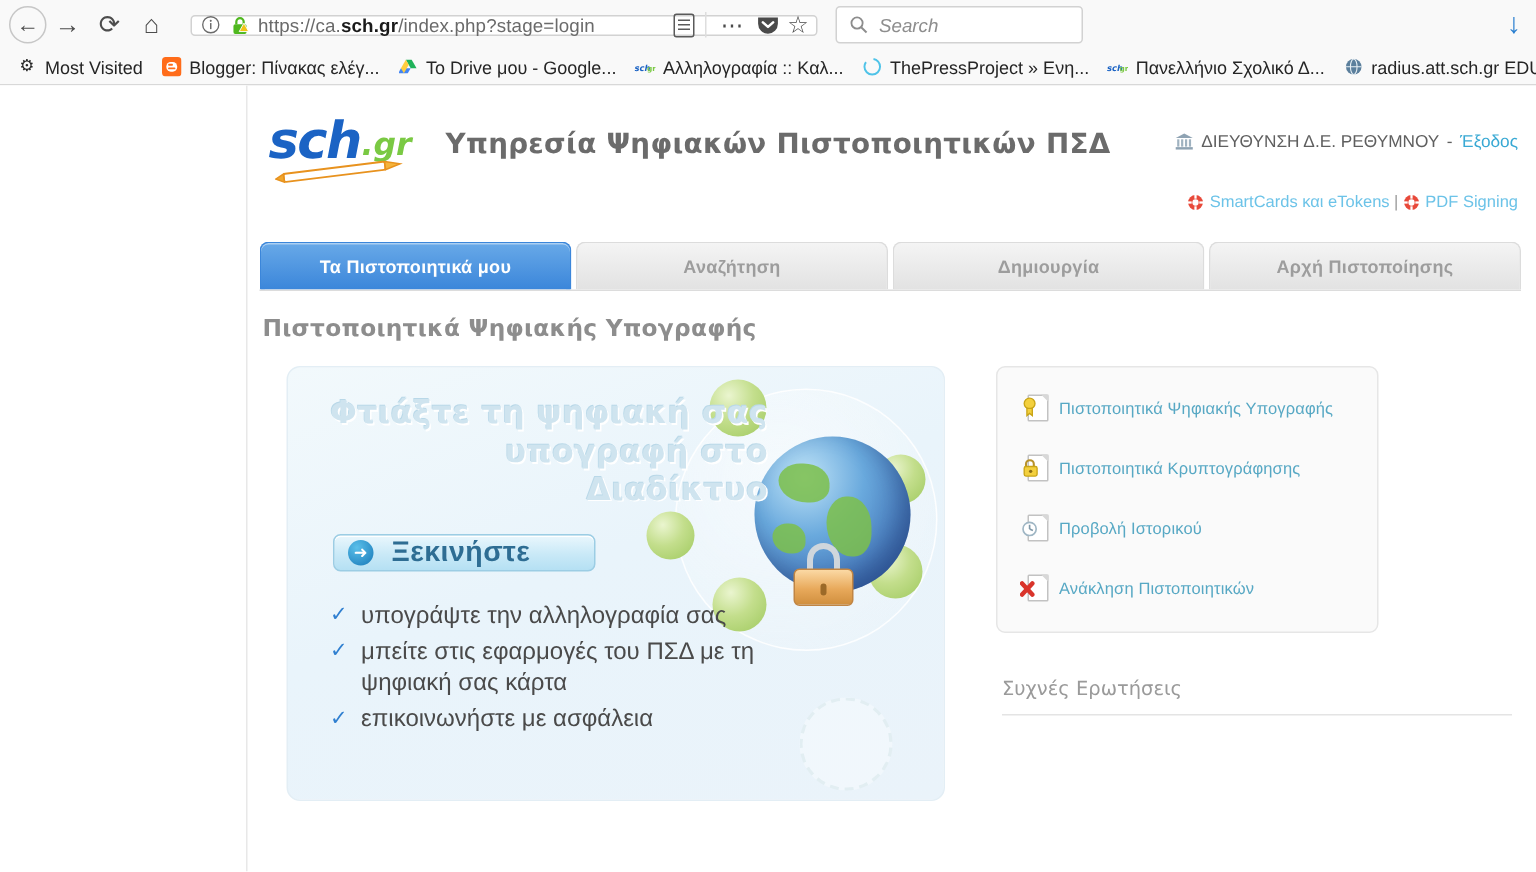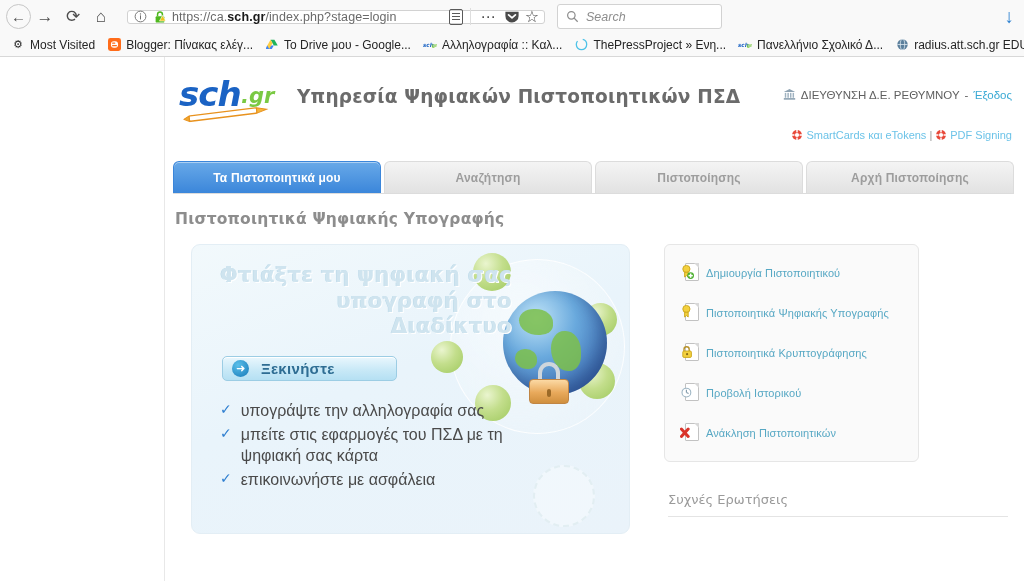--- a/index.html
+++ b/index.html
@@ -145,21 +145,21 @@
     background:linear-gradient(#eaf7fd,#c9e9f7 55%,#b5e0f3);
     display:flex; align-items:center; gap:12px; padding-left:9px;
     box-shadow:inset 0 1px 0 #fff;
   }
   .start-btn .arrow-circ {
     width:17px; height:17px; border-radius:50%;
     background:radial-gradient(circle at 35% 30%,#5bc0ea,#1678b8);
     color:#fff; font-size:11px; display:flex; align-items:center; justify-content:center;
     flex:0 0 auto;
   }
-  .start-btn span.lbl { font-size:15px; font-weight:700; color:#2e6d93; letter-spacing:.3px;}
+  .start-btn span.lbl { font-size:19px; font-weight:700; color:#2e6d93; letter-spacing:.3px;}
 
   .bullets { position:absolute; left:28px; top:155px; width:310px; }
   .bullet { display:flex; gap:9px; margin-bottom:2px; align-items:flex-start;}
   .bullet .ck { color:#2f7fd0; font-size:14px; font-weight:700; line-height:1.35; flex:0 0 auto;}
   .bullet .tx { font-size:16px; color:#4a4a4a; line-height:1.35; }
 
   .globe { position:absolute; right:22px; top:46px; width:104px; height:104px; border-radius:50%;
      background:radial-gradient(circle at 32% 26%,#bfe3f7 0%,#69a9dd 38%,#3f6fb5 78%,#2d4f8e 100%);
      box-shadow:inset -7px -8px 16px rgba(20,40,90,.35);}
   .cont { position:absolute; background:#7cc04a; border-radius:46% 54% 40% 60%; opacity:.85; }
@@ -371,21 +371,21 @@
           <rect x="0.6" y="7" width="4" height="2" fill="#fff"></rect>
             <rect x="11.4" y="7" width="4" height="2" fill="#fff"></rect>
         </svg>
         <a>PDF Signing</a>
       </div>
     </div>
 
     <div class="tabs">
       <div class="tab active">Τα Πιστοποιητικά μου</div>
       <div class="tab">Αναζήτηση</div>
-      <div class="tab">Πιστοποίησης</div>
+      <div class="tab">Δημιουργία</div>
       <div class="tab">Αρχή Πιστοποίησης</div>
     </div>
     <div class="tabs-rule"></div>
 
     <div class="page-title">Πιστοποιητικά Ψηφιακής Υπογραφής</div>
 
     <div class="cols">
 
       <div class="col-main">
         <div class="promo">
@@ -436,33 +436,20 @@
                 <span class="tx">επικοινωνήστε με ασφάλεια</span>
               </div>
             </div>
           </div>
         </div>
       </div>
 
       <div class="col-side">
         <div class="side-card">
 
-          <div class="side-item">
-            <span class="doc-ico">
-              <span class="doc-sheet"></span>
-              <svg width="14" height="16" viewBox="0 0 14 16" style="position:absolute;left:0;top:1px;">
-                <circle cx="5.4" cy="5" r="3.6" fill="#f3d03e" stroke="#c9a517" stroke-width=".9"></circle>
-                <path d="M3.6 8.2 L3.6 13 L5.4 11.6 L7.2 13 L7.2 8.2 Z" fill="#f3d03e" stroke="#c9a517" stroke-width=".9"></path>
-                <circle cx="9.6" cy="11.6" r="3.4" fill="#4caf2f"></circle>
-                <rect x="8.9" y="9.5" width="1.5" height="4.3" fill="#fff"></rect>
-                <rect x="7.5" y="10.9" width="4.3" height="1.5" fill="#fff"></rect>
-              </svg>
-            </span>
-            <span class="lbl">Δημιουργία Πιστοποιητικού</span>
-          </div>
 
           <div class="side-item">
             <span class="doc-ico">
               <span class="doc-sheet"></span>
               <svg width="14" height="16" viewBox="0 0 14 16" style="position:absolute;left:0;top:1px;">
                 <circle cx="5.4" cy="5" r="3.6" fill="#f3d03e" stroke="#c9a517" stroke-width=".9"></circle>
                 <path d="M3.6 8.2 L3.6 13 L5.4 11.6 L7.2 13 L7.2 8.2 Z" fill="#f3d03e" stroke="#c9a517" stroke-width=".9"></path>
               </svg>
             </span>
             <span class="lbl">Πιστοποιητικά Ψηφιακής Υπογραφής</span>

